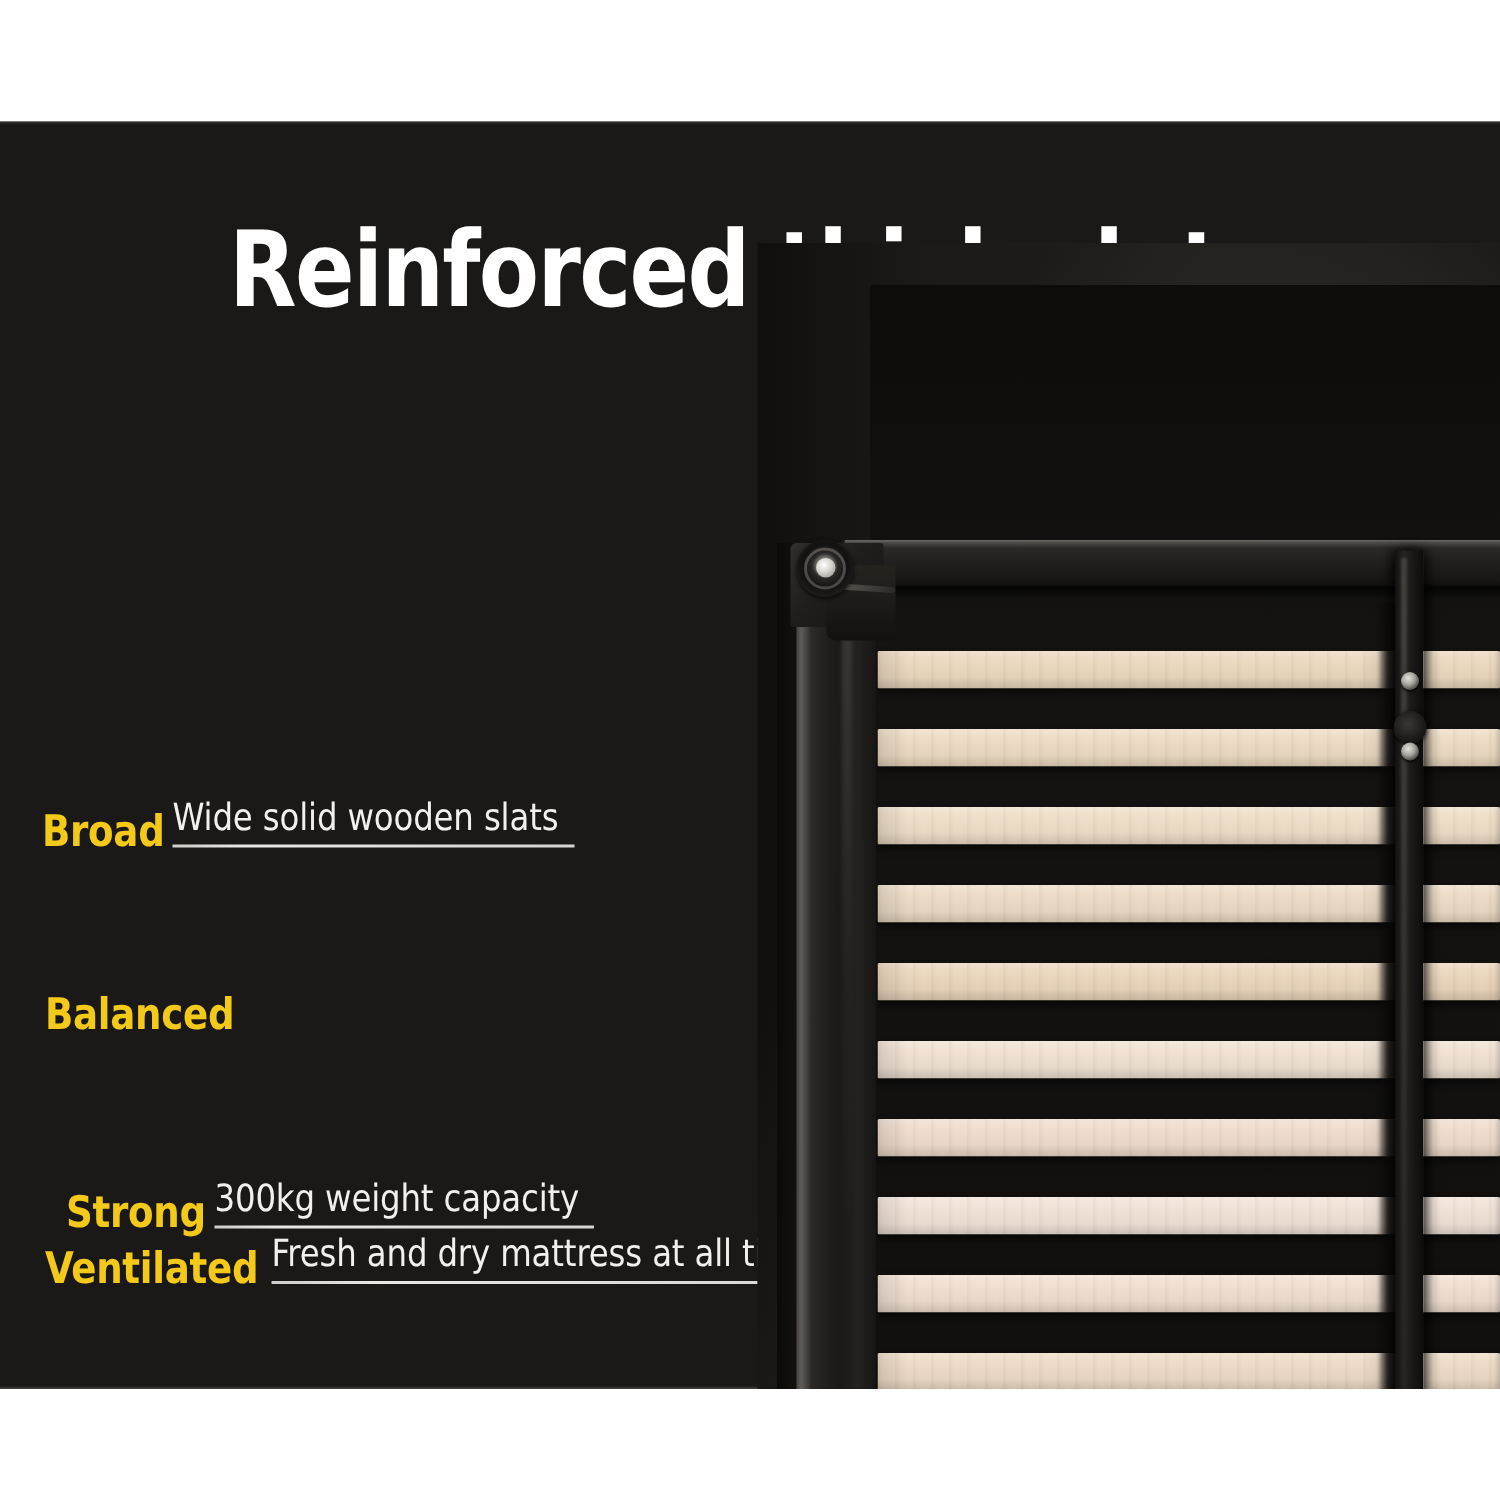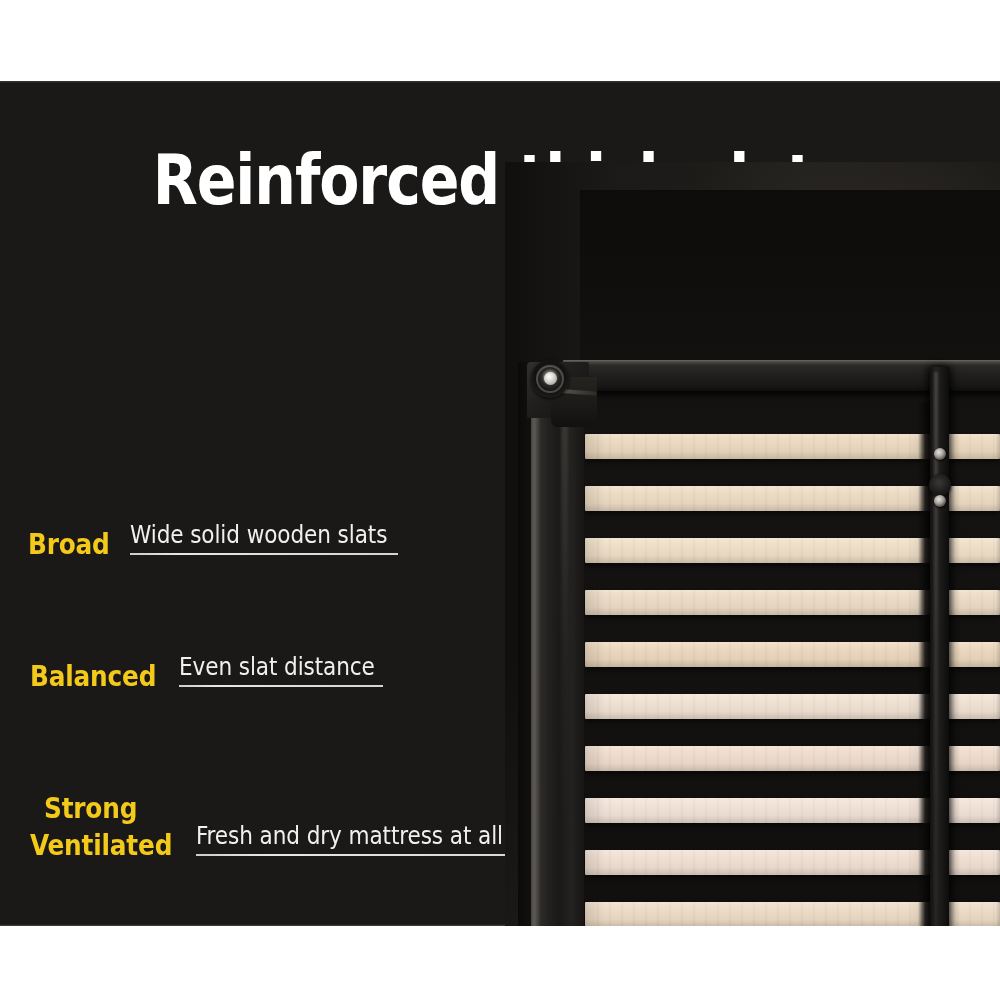--- a/index.html
+++ b/index.html
@@ -68,21 +68,21 @@
     font-weight:bold;
     font-size:29px;
     line-height:1;
     letter-spacing:-0.2px;
     white-space:nowrap;
     transform:scaleX(0.95);
     transform-origin:0 100%;
   }
   .f-val-wrap{
     position:relative;
-    margin-left:16px;
+    margin-left:1px;
     padding-bottom:4px;
   }
   .f-val{
     display:block;
     color:#f2f0ee;
     font-family:"DejaVu Sans Condensed","Liberation Sans Narrow","Liberation Sans",sans-serif;
     font-weight:normal;
     font-size:25px;
     line-height:1.05;
     letter-spacing:-0.1px;
@@ -91,21 +91,21 @@
     transform-origin:0 100%;
   }
   .f-rule{
     display:block;
     margin-top:5px;
     height:2px;
     background:linear-gradient(to right,#cfcdc9 0%,#e9e7e3 18%,#d6d4d0 100%);
   }
 
   
-  .feature.r0{ position:absolute; left:0;   top:86px;  }
+  .feature.r0{ position:absolute; left:0;   top:96px;  }
   .feature.r1{ position:absolute; left:2px; top:218px; }
   .feature.r2{ position:absolute; left:16px;   top:350px; }
   .feature.r3{ position:absolute; left:2px; top:482px; }
 
   
   .photo{
     position:absolute;
     left:505px; top:81px;
     width:495px; height:845px;
     overflow:hidden;
@@ -301,28 +301,28 @@
       <div class="feature r0">
         <span class="f-key">Broad</span>
         <span class="f-val-wrap">
           <span class="f-val">Wide solid wooden slats</span>
           <span class="f-rule"></span>
         </span>
       </div>
 
       <div class="feature r1">
         <span class="f-key">Balanced</span>
+      </div>
+
+      <div class="feature r2">
+        <span class="f-key">Strong</span>
         <span class="f-val-wrap">
-          <span class="f-val">Even slat distance</span>
+          <span class="f-val">300kg weight capacity</span>
           <span class="f-rule"></span>
         </span>
-      </div>
-
-      <div class="feature r2">
-        <span class="f-key">Strong</span>
       </div>
 
       <div class="feature r3">
         <span class="f-key">Ventilated</span>
         <span class="f-val-wrap">
           <span class="f-val">Fresh and dry mattress at all times</span>
           <span class="f-rule"></span>
         </span>
       </div>
 

